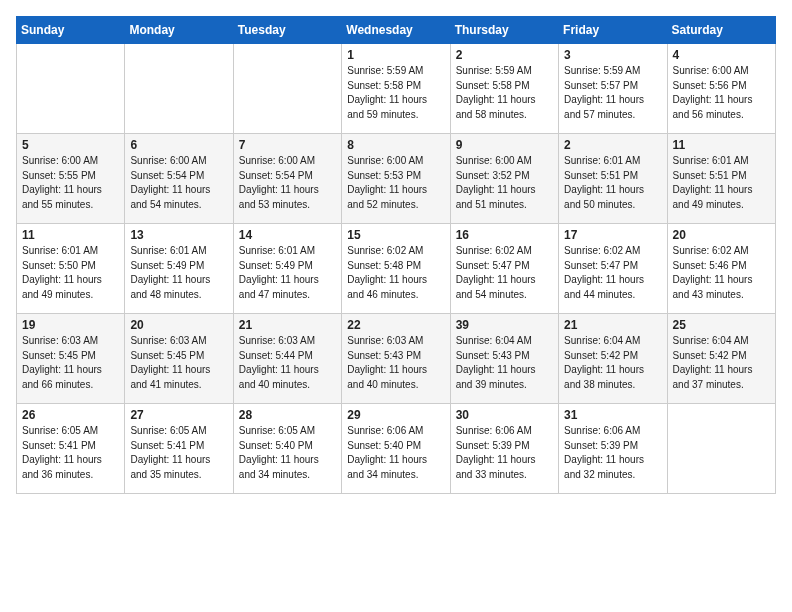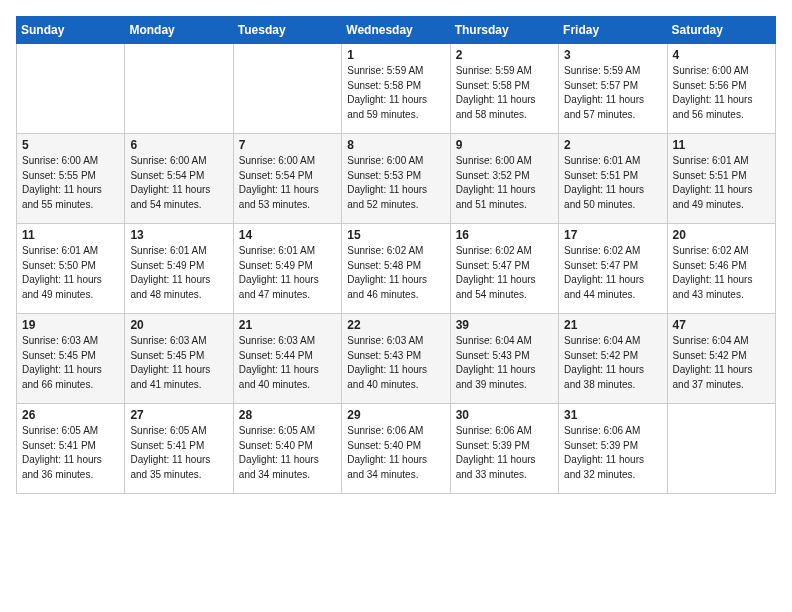--- a/index.html
+++ b/index.html
@@ -198,21 +198,21 @@
           </td>
           <td>
             <div class="day-number">39</div>
             <div class="day-info"><span>Sunrise: 6:04 AM</span><br><span>Sunset: 5:43 PM</span><br><span>Daylight: 11 hours</span><br><span>and 39 minutes.</span></div>
           </td>
           <td>
             <div class="day-number">21</div>
             <div class="day-info"><span>Sunrise: 6:04 AM</span><br><span>Sunset: 5:42 PM</span><br><span>Daylight: 11 hours</span><br><span>and 38 minutes.</span></div>
           </td>
           <td>
-            <div class="day-number">47</div>
+            <div class="day-number">25</div>
             <div class="day-info"><span>Sunrise: 6:04 AM</span><br><span>Sunset: 5:42 PM</span><br><span>Daylight: 11 hours</span><br><span>and 37 minutes.</span></div>
           </td>
         </tr>
         <tr>
           <td>
             <div class="day-number">26</div>
             <div class="day-info"><span>Sunrise: 6:05 AM</span><br><span>Sunset: 5:41 PM</span><br><span>Daylight: 11 hours</span><br><span>and 36 minutes.</span></div>
           </td>
           <td>
             <div class="day-number">27</div>

